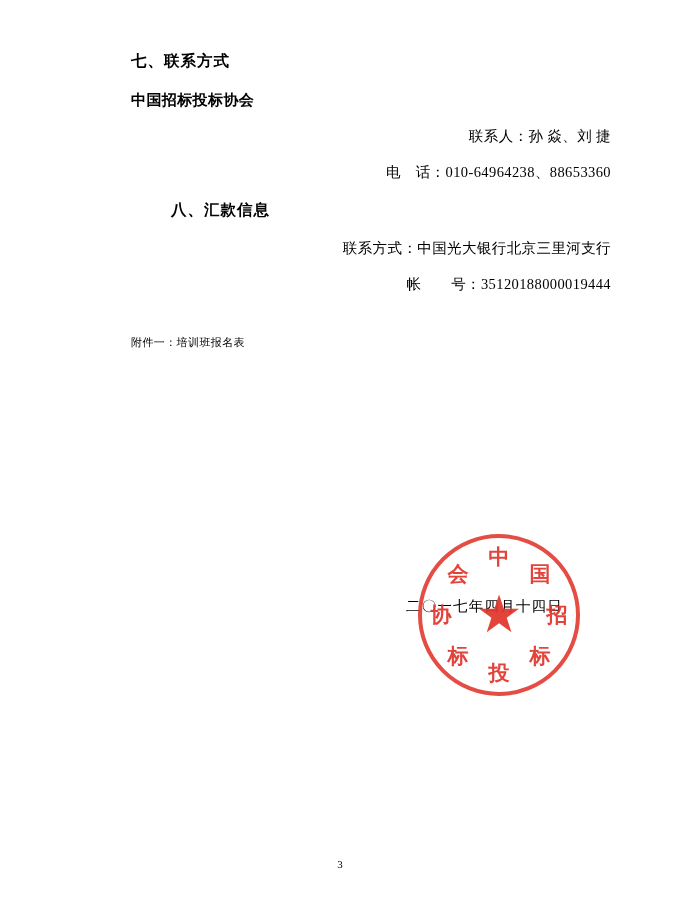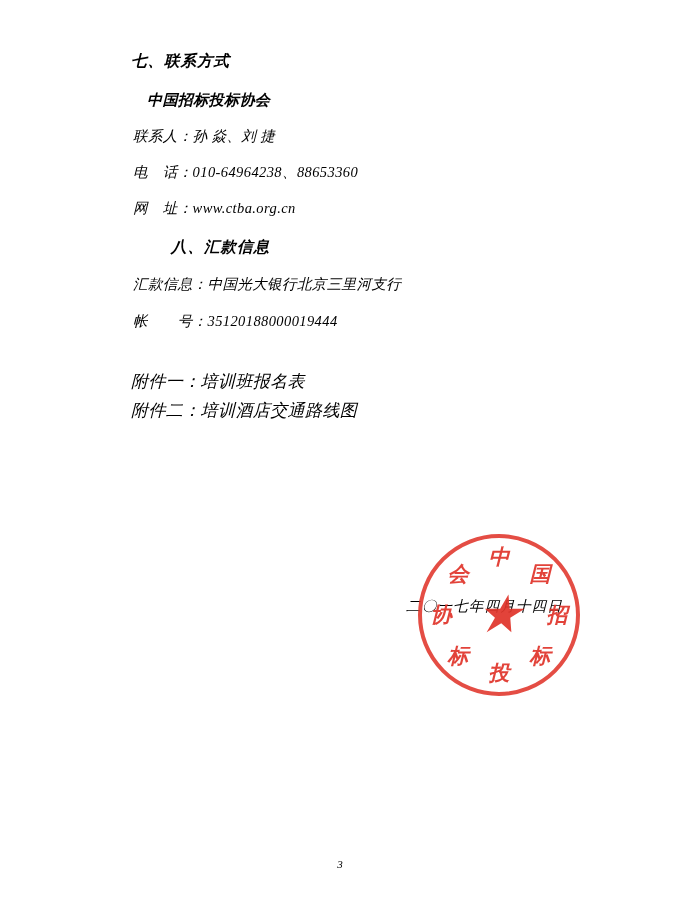--- a/index.html
+++ b/index.html
@@ -14,21 +14,20 @@
     color: #000000;
     position: relative;
     overflow: hidden;
   }
   .page {
     position: relative;
     width: 680px;
     height: 918px;
     box-sizing: border-box;
     padding: 8px;
-    font-style: italic;
   }
   .content {
     position: absolute;
     left: 131px;
     top: 52px;
     width: 480px;
   }
   .heading {
     font-family: "DejaVu Sans", sans-serif;
     font-weight: bold;
@@ -43,23 +42,24 @@
   }
   .line {
     font-size: 14.5px;
     line-height: 1.2;
     margin: 0 0 19px 0;
     white-space: pre;
     letter-spacing: 0.4px;
   }
   .line.indent {
     padding-left: 2px;
+    text-align: right;
   }
   .attach {
-    font-size: 17px;
+    font-size: 11px;
     line-height: 1.2;
     margin: 0 0 8px 0;
     white-space: pre;
     letter-spacing: 0.4px;
   }
   .attach-block {
     margin-top: 42px;
   }
   .date-line {
     position: absolute;
@@ -133,33 +133,31 @@
 </style>
 </head>
 <body>
 
 <div class="page">
 
   <div class="content">
 
     <h2 class="heading">七、联系方式</h2>
 
-    <p class="line" style="font-family:'DejaVu Sans',sans-serif;font-weight:bold;font-size:15px;margin-left:16px;">中国招标投标协会</p>
+    <p class="line" style="font-family:'DejaVu Sans',sans-serif;font-weight:bold;font-size:15px;">中国招标投标协会</p>
     <p class="line indent">联系人：孙 焱、刘 捷</p>
     <p class="line indent">电　话：010-64964238、88653360</p>
-    <p class="line indent">网　址：www.ctba.org.cn</p>
 
     <h2 class="heading second">八、汇款信息</h2>
 
-    <p class="line indent">汇款信息：中国光大银行北京三里河支行</p>
+    <p class="line indent">联系方式：中国光大银行北京三里河支行</p>
     <p class="line indent">帐　　号：35120188000019444</p>
 
     <div class="attach-block">
       <p class="attach">附件一：培训班报名表</p>
-      <p class="attach">附件二：培训酒店交通路线图</p>
     </div>
 
   </div>
 
   <div class="date-line">二〇一七年四月十四日</div>
 
   <div class="seal">
     <div class="seal-ring"></div>
     <div class="seal-star">★</div>
     <div class="seal-text">

